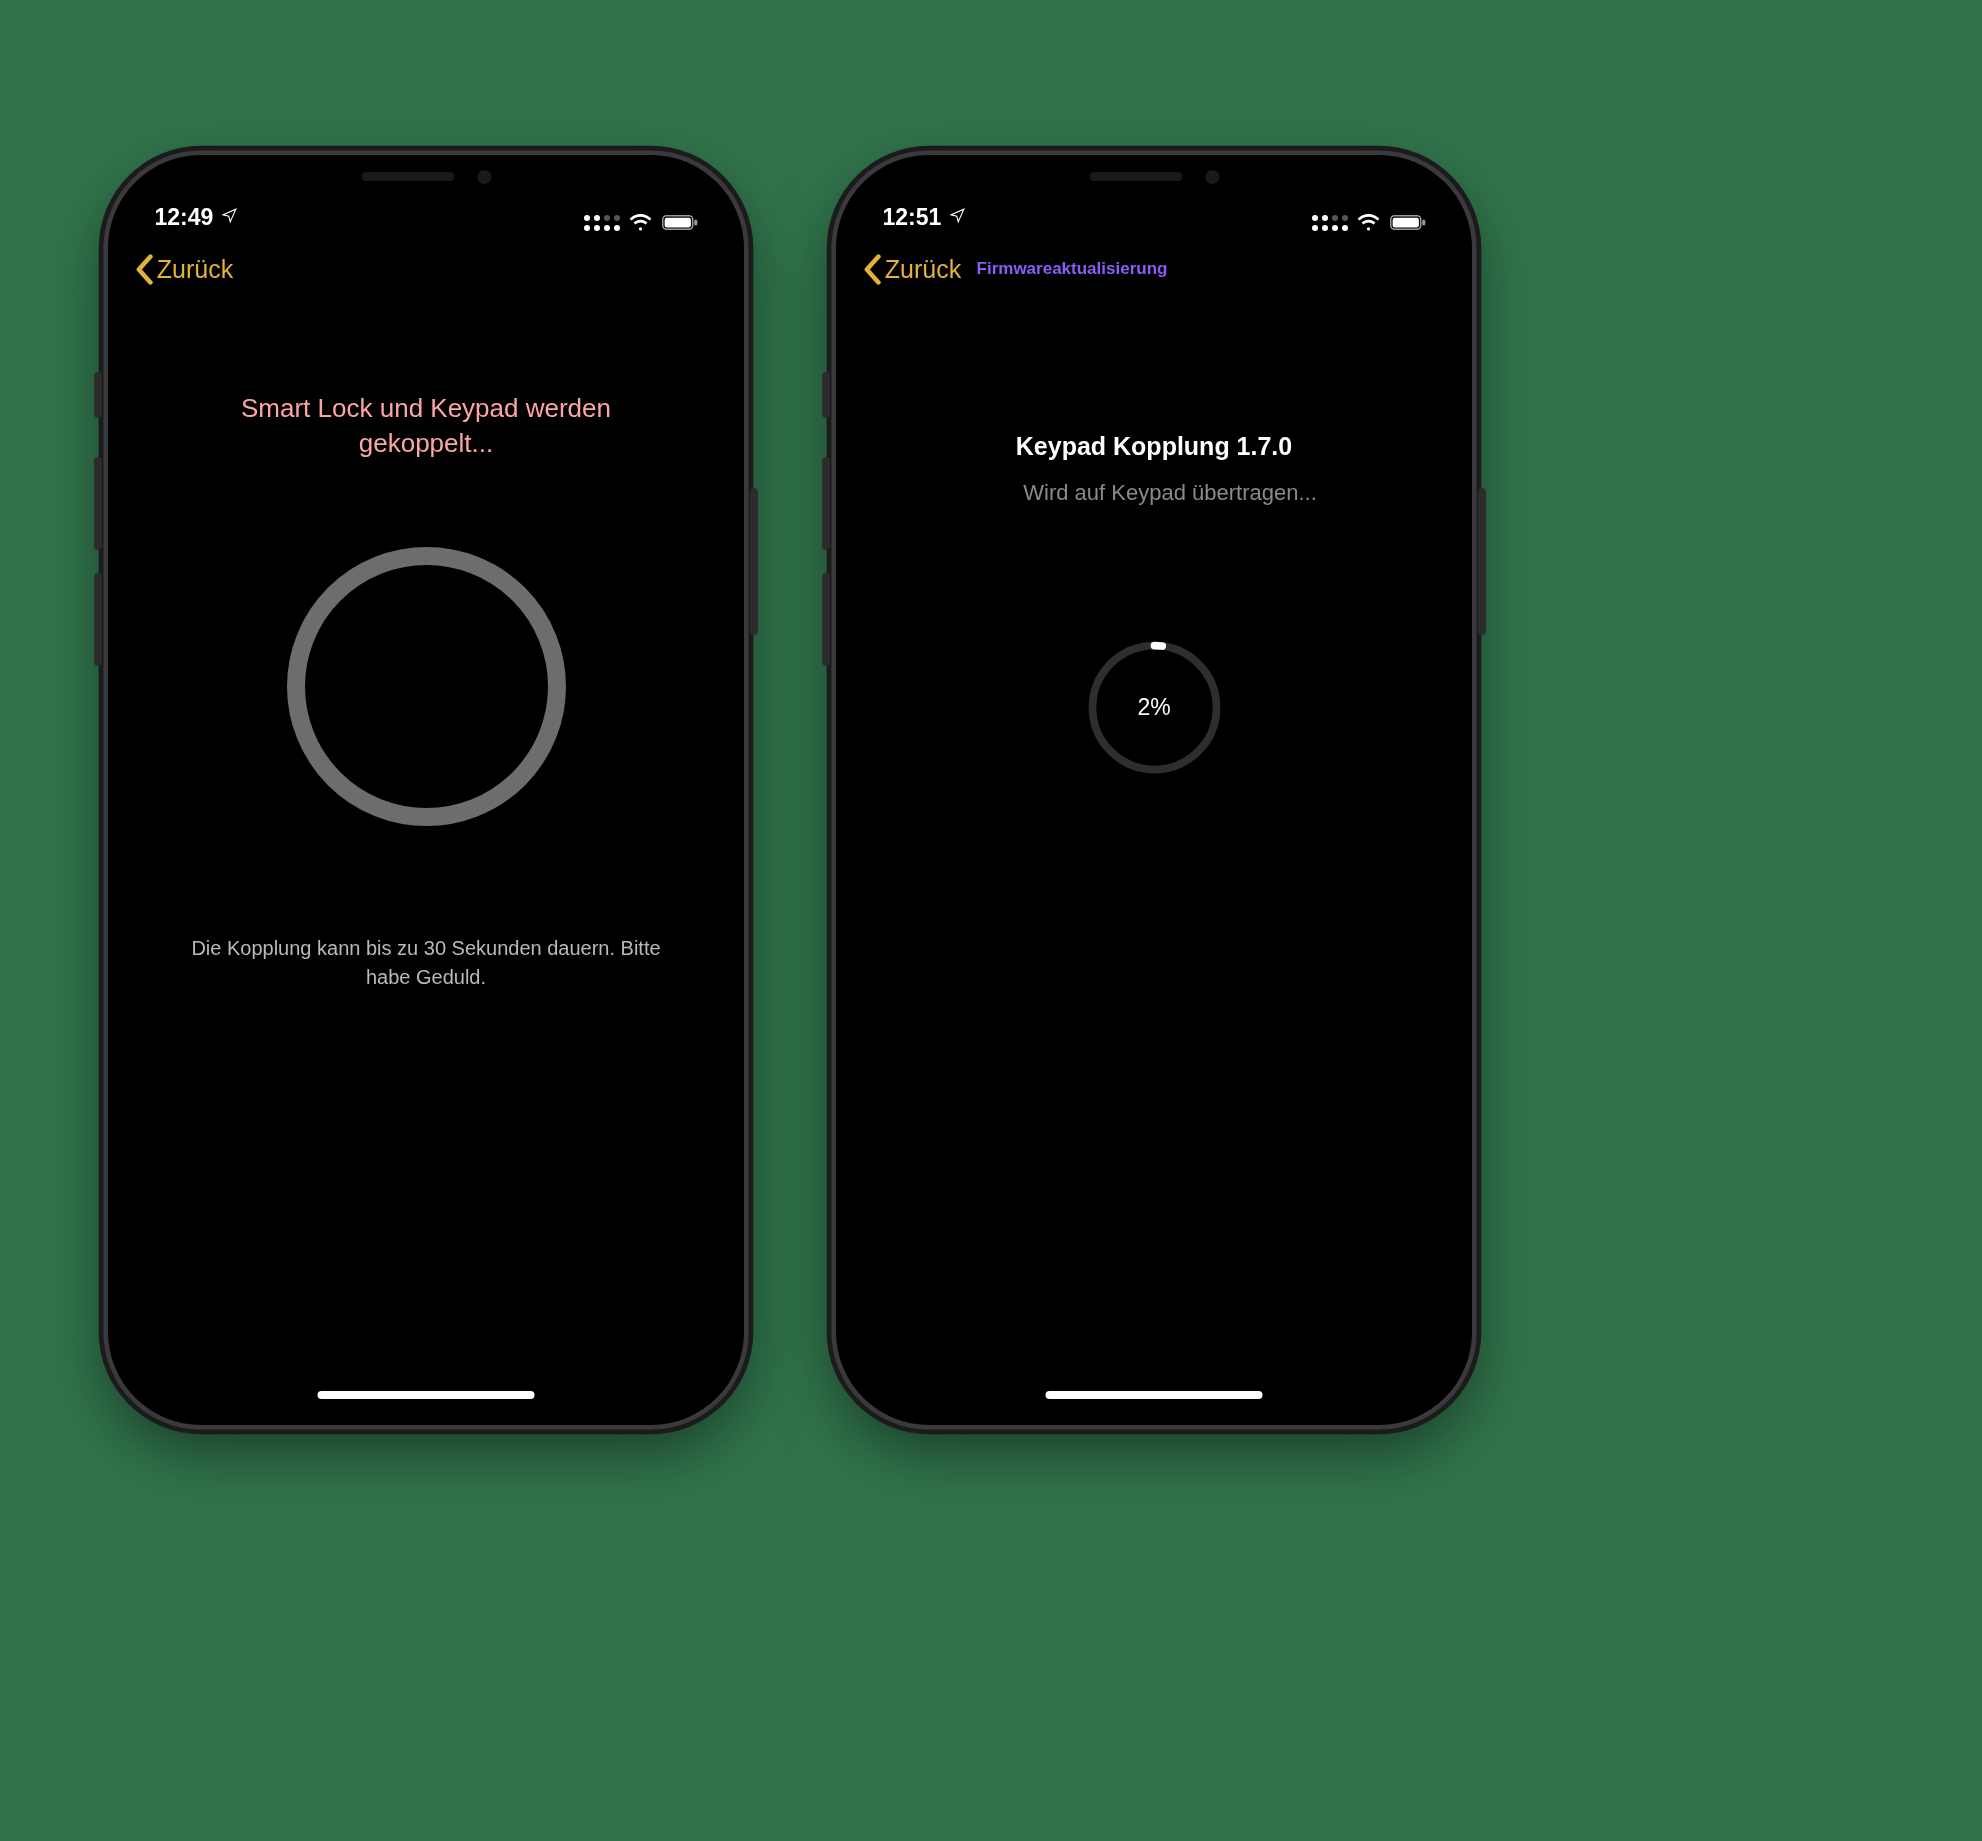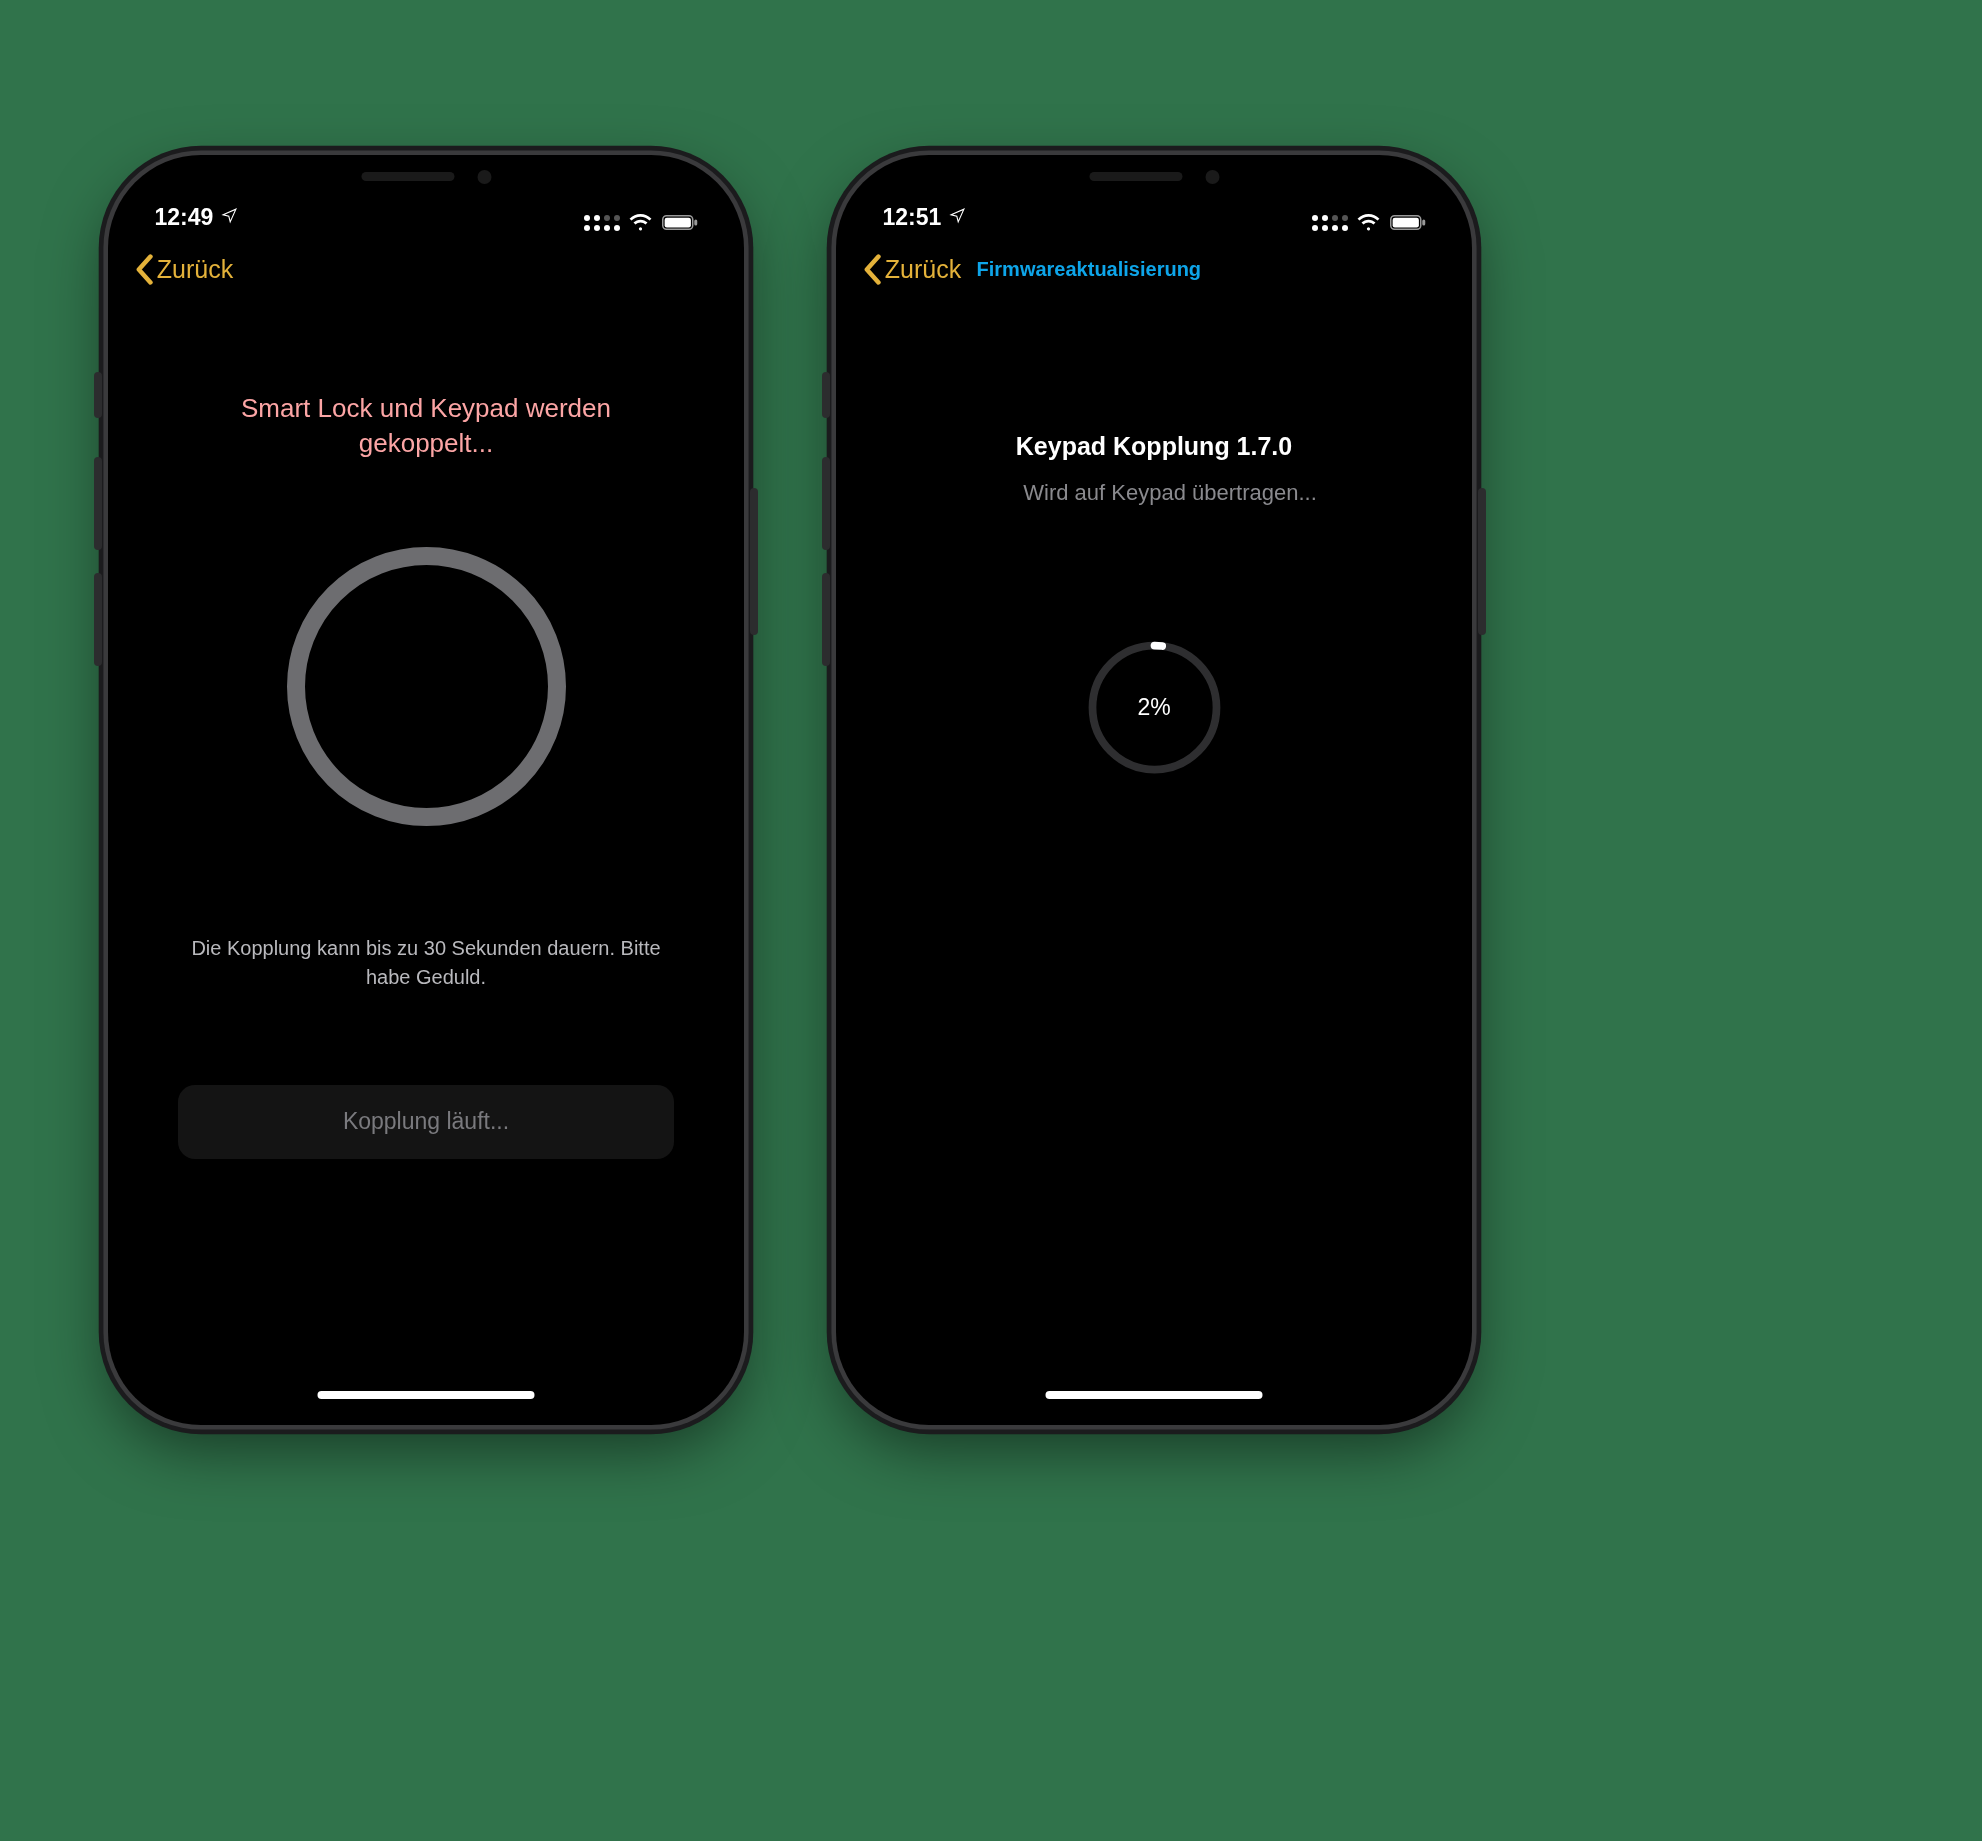--- a/index.html
+++ b/index.html
@@ -127,22 +127,22 @@
     cursor: pointer;
     padding: 6.2px 4.6px;
   }
   .back-chevron {
     font-size: 36px;
     font-weight: 600;
     line-height: 0.6;
     margin-right: 1.5px;
   }
   .nav-title {
-    color: #0ea5e9;
-    font-size: 20px;
+    color: #8b5cf6;
+    font-size: 17px;
     font-weight: 600;
     margin-left: 7.7px;
   }
 
   
   .content {
     position: absolute;
     top: 133px; left: 0; right: 0; bottom: 0;
     display: flex;
     flex-direction: column;
@@ -291,23 +291,20 @@
               </svg>
           </span>
           <span>Zurück</span>
         </div>
       </div>
 
       <div class="content">
         <div class="headline">Smart Lock und Keypad werden gekoppelt...</div>
         <div class="spinner-ring"></div>
         <div class="hint">Die Kopplung kann bis zu 30 Sekunden dauern. Bitte habe Geduld.</div>
-        <div class="big-button">
-          <span>Kopplung läuft...</span>
-        </div>
       </div>
 
       <div class="home-indicator"></div>
     </div>
   </div>
 
   <div class="phone right">
     <div class="side-btn mute"></div>
     <div class="side-btn volup"></div>
     <div class="side-btn voldn"></div>

